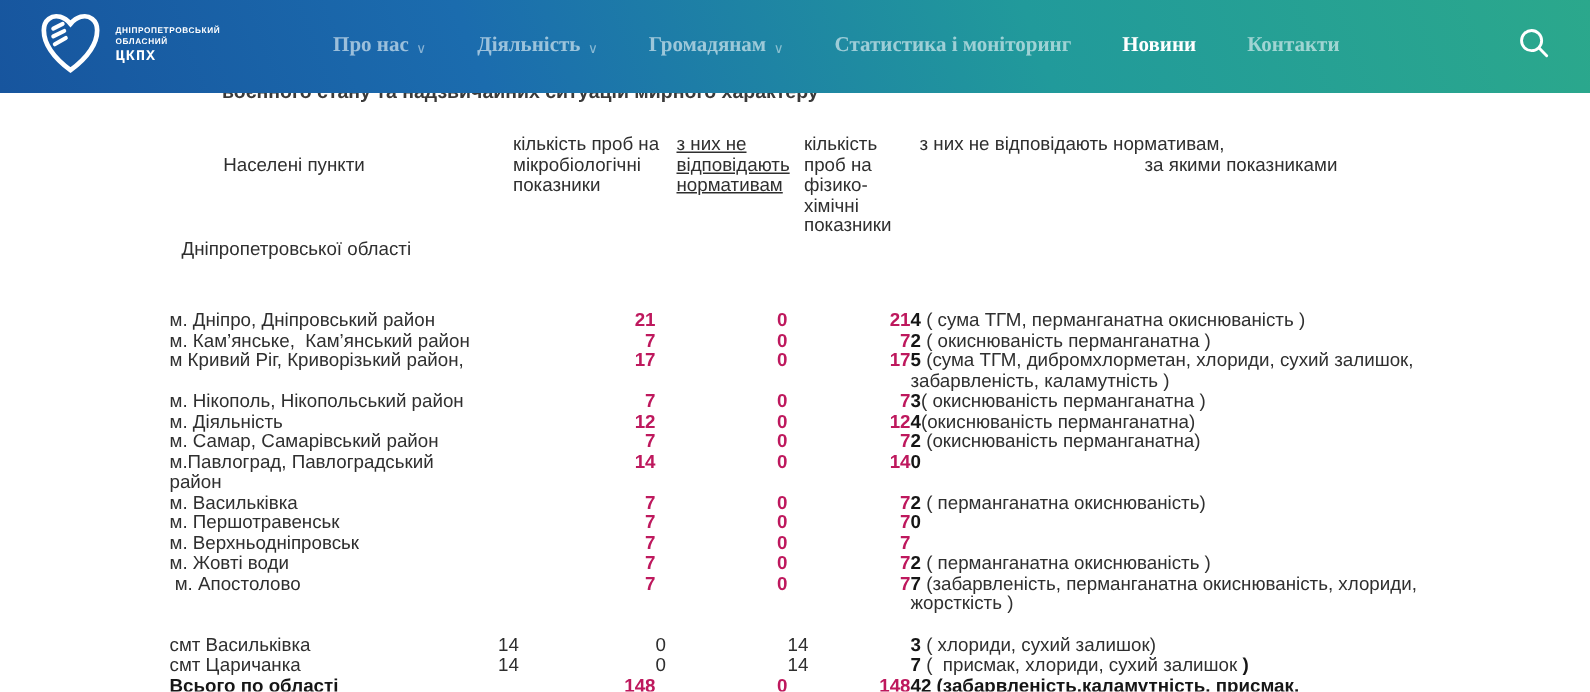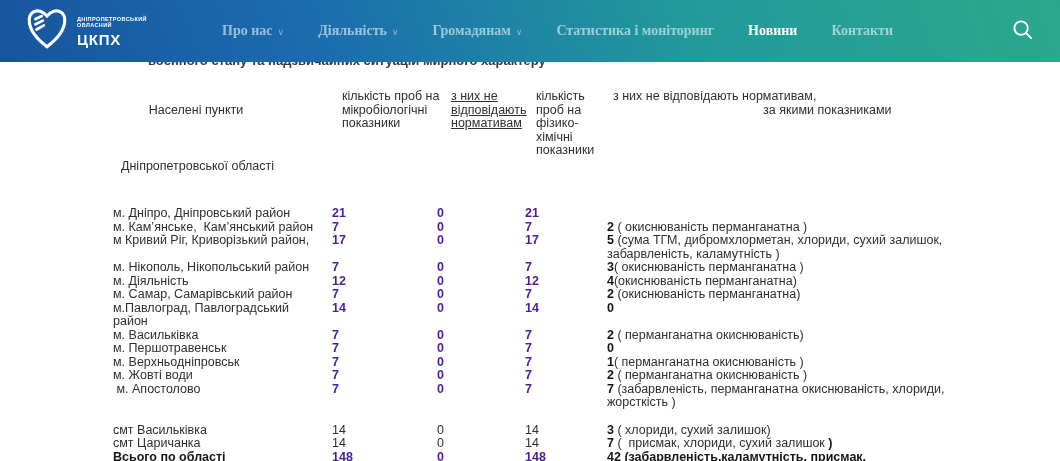--- a/index.html
+++ b/index.html
@@ -10,21 +10,21 @@
   .site-header{
     height:62px; width:100%;
     display:flex; align-items:center;
     background:linear-gradient(70deg,#17559e 0%,#1b6cae 30%,#219a9b 65%,#2ba88c 100%);
     padding:0 26px 0 24px;
   }
   .logo{ display:flex; align-items:center; gap:7px; cursor:pointer; }
   .logo-text{ display:flex; flex-direction:column; line-height:1; }
   .logo-small{ color:#ffffff; font-size:5.5px; font-weight:700; letter-spacing:.4px;
                white-space:pre; line-height:6.5px; }
-  .logo-big{ color:#ffffff; font-size:15px; font-weight:700; letter-spacing:.8px; margin-top:3px; }
+  .logo-big{ color:#ffffff; font-size:10px; font-weight:700; letter-spacing:.8px; margin-top:3px;font-family:Liberation Mono, monospace; }
 
   nav{ margin-left:auto; display:flex; align-items:center; gap:34px;font-family:Liberation Serif, serif; }
   .nav-item{ font-size:14px; font-weight:700; color:rgba(235,245,248,0.62);
              cursor:pointer; white-space:nowrap; display:flex; align-items:center; gap:5px; }
   .nav-item.active{ color:#ffffff; }
   .chev{ font-size:9px; font-weight:400; opacity:.85; position:relative; top:1px; }
 
   .search-btn{ margin-left:118px; cursor:pointer; display:flex; align-items:center; }
 
   
@@ -44,21 +44,21 @@
   .thead .c3{ padding-left:14px;text-decoration:underline; }
   .thead .c4{ padding-left:11px; }
   .thead .c5{ padding-left:6px; white-space:normal; }
   .h-col1-line2{ display:block; margin-top:29px; }
   .h-col5-line2{ display:block; padding-left:150px; white-space:nowrap; }
 
   .tbody{ margin-top:7px; }
   .trow{ display:flex; align-items:flex-start; }
   .trow.gap{ margin-top:14px; }
   .num{ font-weight:400; color:#2f2f2f; }
-  .nb .num{ font-weight:700; color:#4c1d95; }
+  .nb .num{ font-weight:700; color:#be185d;text-align:right; }
   .dnum{ font-weight:700; color:#161616; }
   .cb .c1{ font-weight:700; color:#161616; }
 </style>
 </head>
 <body>
 
 <header class="site-header">
   <div class="logo">
     <span>
       <svg width="46" height="46" viewBox="0 0 44 44">
@@ -137,20 +137,21 @@
         <span>з них не відповідають нормативам,</span>
         <span class="h-col5-line2">за якими показниками</span>
       </div>
     </div>
     <div class="tbody">
         <div class="trow nb">
           <div class="cell c1">м. Дніпро, Дніпровський район</div>
           <div class="cell c2 num">21</div>
           <div class="cell c3 num">0</div>
           <div class="cell c4 num">21</div>
+          <div class="cell c5"><span class="dnum">4</span><span> ( сума ТГМ, перманганатна окиснюваність )</span></div>
         </div>
         <div class="trow nb">
           <div class="cell c1">м. Кам’янське,  Кам’янський район</div>
           <div class="cell c2 num">7</div>
           <div class="cell c3 num">0</div>
           <div class="cell c4 num">7</div>
           <div class="cell c5"><span class="dnum">2</span><span> ( окиснюваність перманганатна )</span></div>
         </div>
         <div class="trow nb">
           <div class="cell c1">м Кривий Ріг, Криворізький район,</div>
@@ -200,21 +201,20 @@
           <div class="cell c2 num">7</div>
           <div class="cell c3 num">0</div>
           <div class="cell c4 num">7</div>
           <div class="cell c5"><span class="dnum">0</span></div>
         </div>
         <div class="trow nb">
           <div class="cell c1">м. Верхньодніпровськ</div>
           <div class="cell c2 num">7</div>
           <div class="cell c3 num">0</div>
           <div class="cell c4 num">7</div>
-          <div class="cell c5"><span class="dnum">1</span><span>( перманганатна окиснюваність )</span></div>
         </div>
         <div class="trow nb">
           <div class="cell c1">м. Жовті води</div>
           <div class="cell c2 num">7</div>
           <div class="cell c3 num">0</div>
           <div class="cell c4 num">7</div>
           <div class="cell c5"><span class="dnum">2</span><span> ( перманганатна окиснюваність )</span></div>
         </div>
         <div class="trow nb">
           <div class="cell c1"> м. Апостолово</div>

